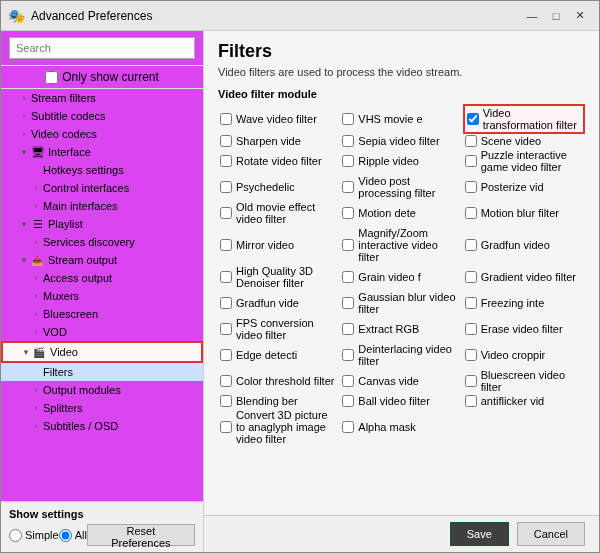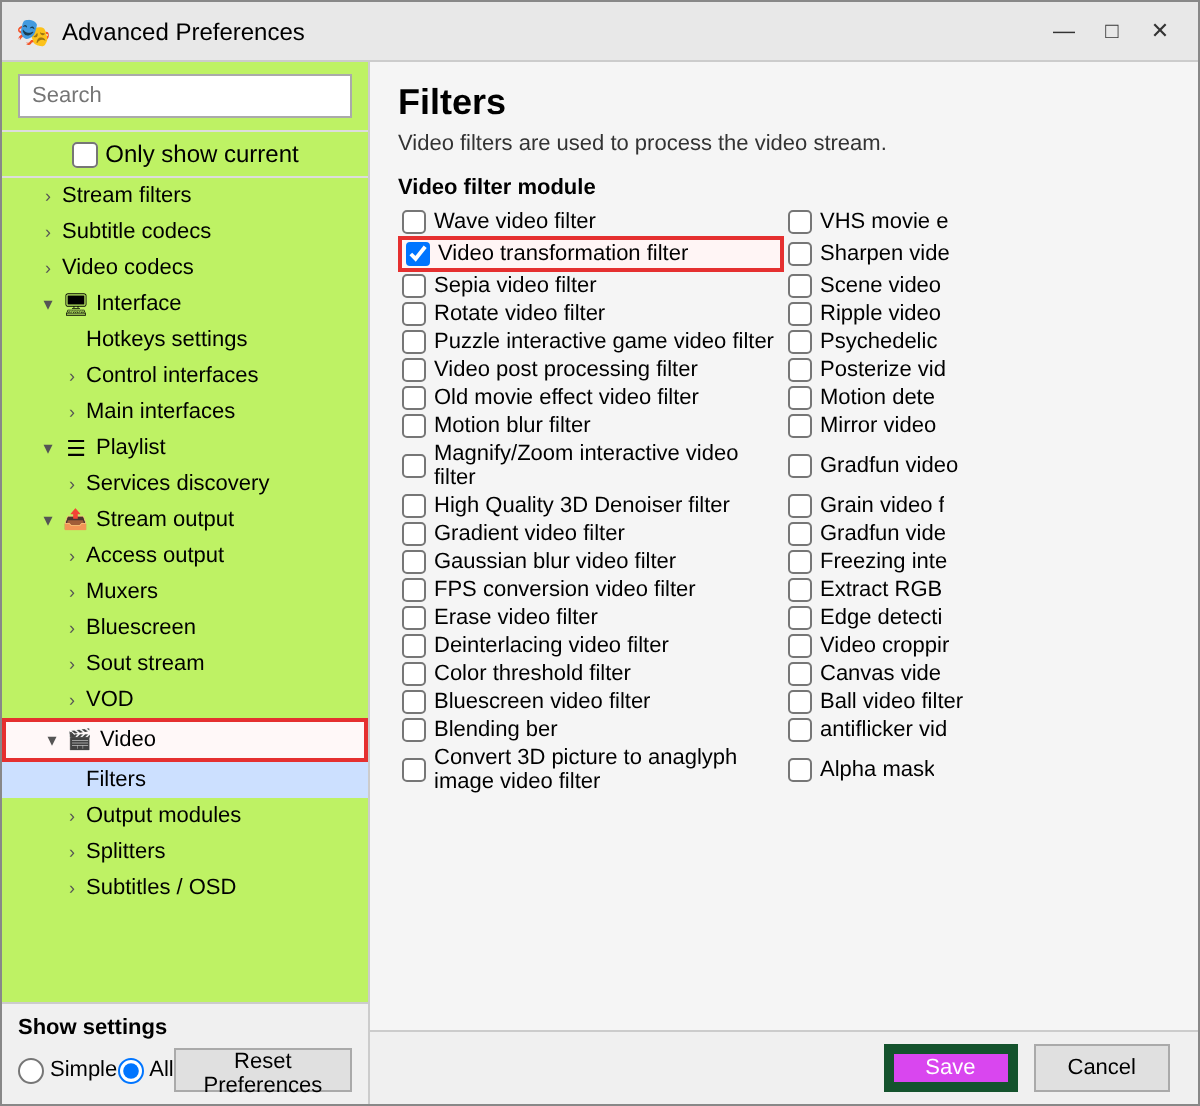--- a/index.html
+++ b/index.html
@@ -62,22 +62,22 @@
       font-size: 11px;
       color: #333;
     }
     .content {
       display: flex;
       flex: 1;
       overflow: hidden;
     }
     
     .left-panel {
-      width: 184px;
-      background: #bef264;
+      width: 203px;
+      background: #d946ef;
       border-right: 1px solid #ccc;
       display: flex;
       flex-direction: column;
       overflow: hidden;
     }
     .search-box {
       padding: 6px 8px;
       border-bottom: 1px solid #ddd;
     }
     .search-input {
@@ -200,21 +200,21 @@
       padding: 0 14px;
     }
     .module-header {
       font-size: 11px;
       font-weight: bold;
       margin-bottom: 4px;
       color: #000;
     }
     .filter-grid {
       display: grid;
-      grid-template-columns: 1fr 1fr;
+      grid-template-columns: 1fr 1fr 1fr;
       gap: 0;
     }
     .filter-item {
       display: flex;
       align-items: center;
       gap: 4px;
       padding: 1px 2px;
     }
     .filter-item.highlighted {
       border: 2px solid #e53030;
@@ -242,23 +242,23 @@
       border-top: 1px solid #ccc;
       background: #f0f0f0;
     }
     .footer-btn {
       height: 24px;
       padding: 0 16px;
       font-size: 11px;
       cursor: pointer;
     }
     .footer-btn.save {
-      background: #d946ef;
+      background: #404040;
       color: white;
-      border: 5px solid #14532d;
+      border: 1px solid #14532d;
     }
     .footer-btn.cancel {
       background: #e0e0e0;
       border: 1px solid #aaa;
       color: #000;
     }
     
     .tree-container::-webkit-scrollbar,
     .filters-content::-webkit-scrollbar {
       width: 8px;
@@ -361,24 +361,20 @@
         <div class="tree-item indent2">
           <span class="tree-arrow collapsed"></span>
           <span class="tree-label">Muxers</span>
         </div>
 
         <div class="tree-item indent2">
           <span class="tree-arrow collapsed"></span>
           <span class="tree-label">Bluescreen</span>
         </div>
 
-        <div class="tree-item indent2">
-          <span class="tree-arrow collapsed"></span>
-          <span class="tree-label">Sout stream</span>
-        </div>
 
         <div class="tree-item indent2">
           <span class="tree-arrow collapsed"></span>
           <span class="tree-label">VOD</span>
         </div>
 
         <div class="tree-item indent1" style="border: 2px solid #e53030; background: #fff8f8;">
           <span class="tree-arrow expanded"></span>
           <span class="tree-icon" style="font-size:10px">🎬</span>
           <span class="tree-label">Video</span>
@@ -575,26 +571,26 @@
             <input type="checkbox" style="">
             <span class="filter-label truncate">Canvas vide</span>
           </div>
 
           <div class="filter-item">
             <input type="checkbox" style="">
             <span class="filter-label">Bluescreen video filter</span>
           </div>
           <div class="filter-item">
             <input type="checkbox" style="">
+            <span class="filter-label truncate">Blending ber</span>
+          </div>
+
+          <div class="filter-item">
+            <input type="checkbox" style="">
             <span class="filter-label">Ball video filter</span>
-          </div>
-
-          <div class="filter-item">
-            <input type="checkbox" style="">
-            <span class="filter-label truncate">Blending ber</span>
           </div>
           <div class="filter-item">
             <input type="checkbox" style="">
             <span class="filter-label truncate">antiflicker vid</span>
           </div>
 
           <div class="filter-item">
             <input type="checkbox" style="">
             <span class="filter-label">Convert 3D picture to anaglyph image video filter</span>
           </div>

